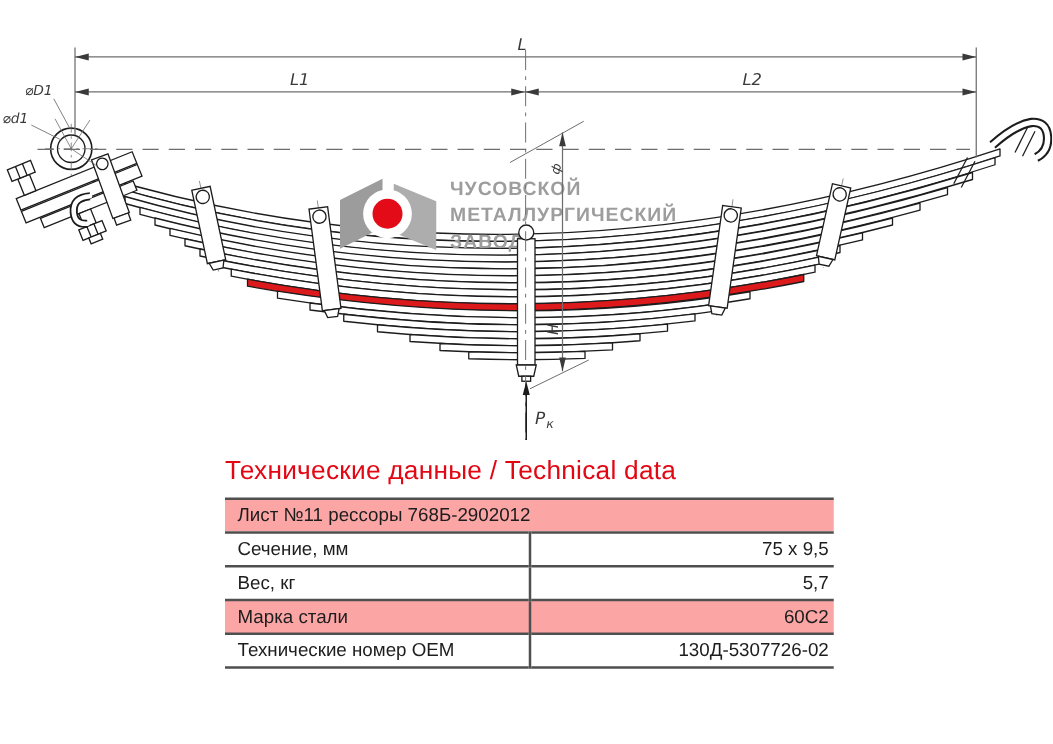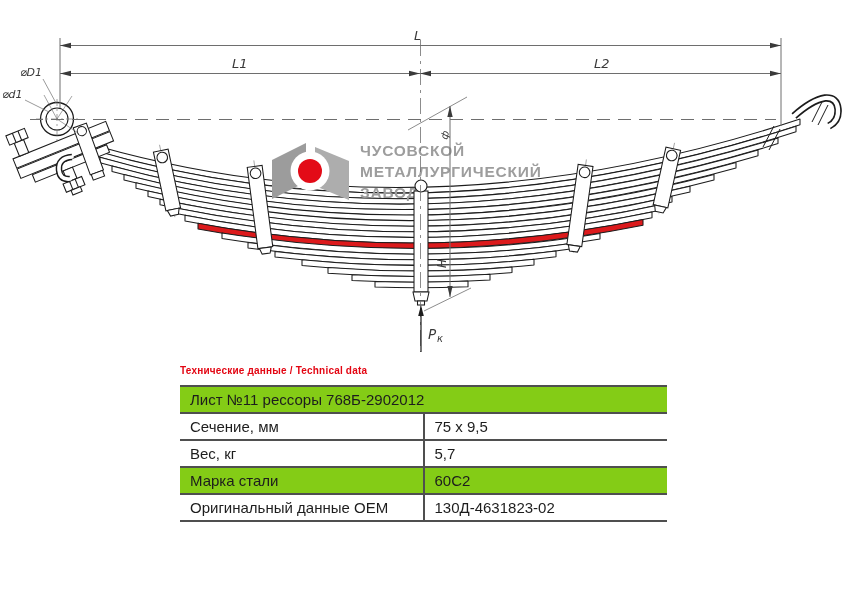--- a/index.html
+++ b/index.html
@@ -2,26 +2,26 @@
 <html><head>
 <meta charset="utf-8">
 <style>
   html,body{margin:0;padding:0;background:#ffffff;}
   .stage{position:relative;width:842px;height:595px;background:#fff;font-family:"Liberation Sans",sans-serif;overflow:hidden;}
   svg{position:absolute;left:0;top:0;}
   svg text{font-family:"DejaVu Sans",sans-serif;}
   .dim-label{font-style:italic;fill:#3a3a3a;}
   .wm-text{font-weight:bold;fill:#9d9d9d;letter-spacing:0.8px;font-size:15.5px;font-family:"Liberation Sans",sans-serif;}
   .tech{position:absolute;left:180px;top:365px;width:487px;}
-  .tech-title{color:#e30613;font-weight:bold;font-size:10px;letter-spacing:0.2px;margin:0 0 9px 0;}
+  .tech-title{color:#e30613;font-weight:normal;font-size:21px;letter-spacing:0.2px;margin:0 0 9px 0;}
   table.spec{border-collapse:collapse;table-layout:fixed;width:100%;border-top:2px solid #4f4f4f;font-size:15px;color:#1d1d1d;}
   table.spec tr{height:27px;border-bottom:2px solid #4f4f4f;}
   table.spec td{padding:0 4px 0 10px;vertical-align:middle;white-space:nowrap;overflow:hidden;}
-  table.spec tr.gray td{background:#84cc16;}
-  table.spec td.val{border-left:2px solid #4f4f4f;width:248px;}
+  table.spec tr.gray td{background:#fca5a5;}
+  table.spec td.val{border-left:2px solid #4f4f4f;width:248px;text-align:right;}
 </style>
 </head>
 <body>
 
 <div class="stage">
 
 <svg width="842" height="362" viewBox="0 0 842 362">
 
   <g fill="#ffffff" stroke="#1c1c1c" stroke-width="1.05" stroke-linejoin="round">
     <path d="M75,139.4 Q420,244.8 800,119.1 L800,124.7 Q420,250.4 75,145 Z"></path>
@@ -193,20 +193,20 @@
     </tr>
     <tr>
       <td>Вес, кг</td>
       <td class="val">5,7</td>
     </tr>
     <tr class="gray">
       <td>Марка стали</td>
       <td class="val">60С2</td>
     </tr>
     <tr>
-      <td>Оригинальный данные OEM</td>
-      <td class="val">130Д-4631823-02</td>
+      <td>Технические номер OEM</td>
+      <td class="val">130Д-5307726-02</td>
     </tr>
   </tbody>
       </table>
 </div>
 
 </div>
 
 </body></html>

